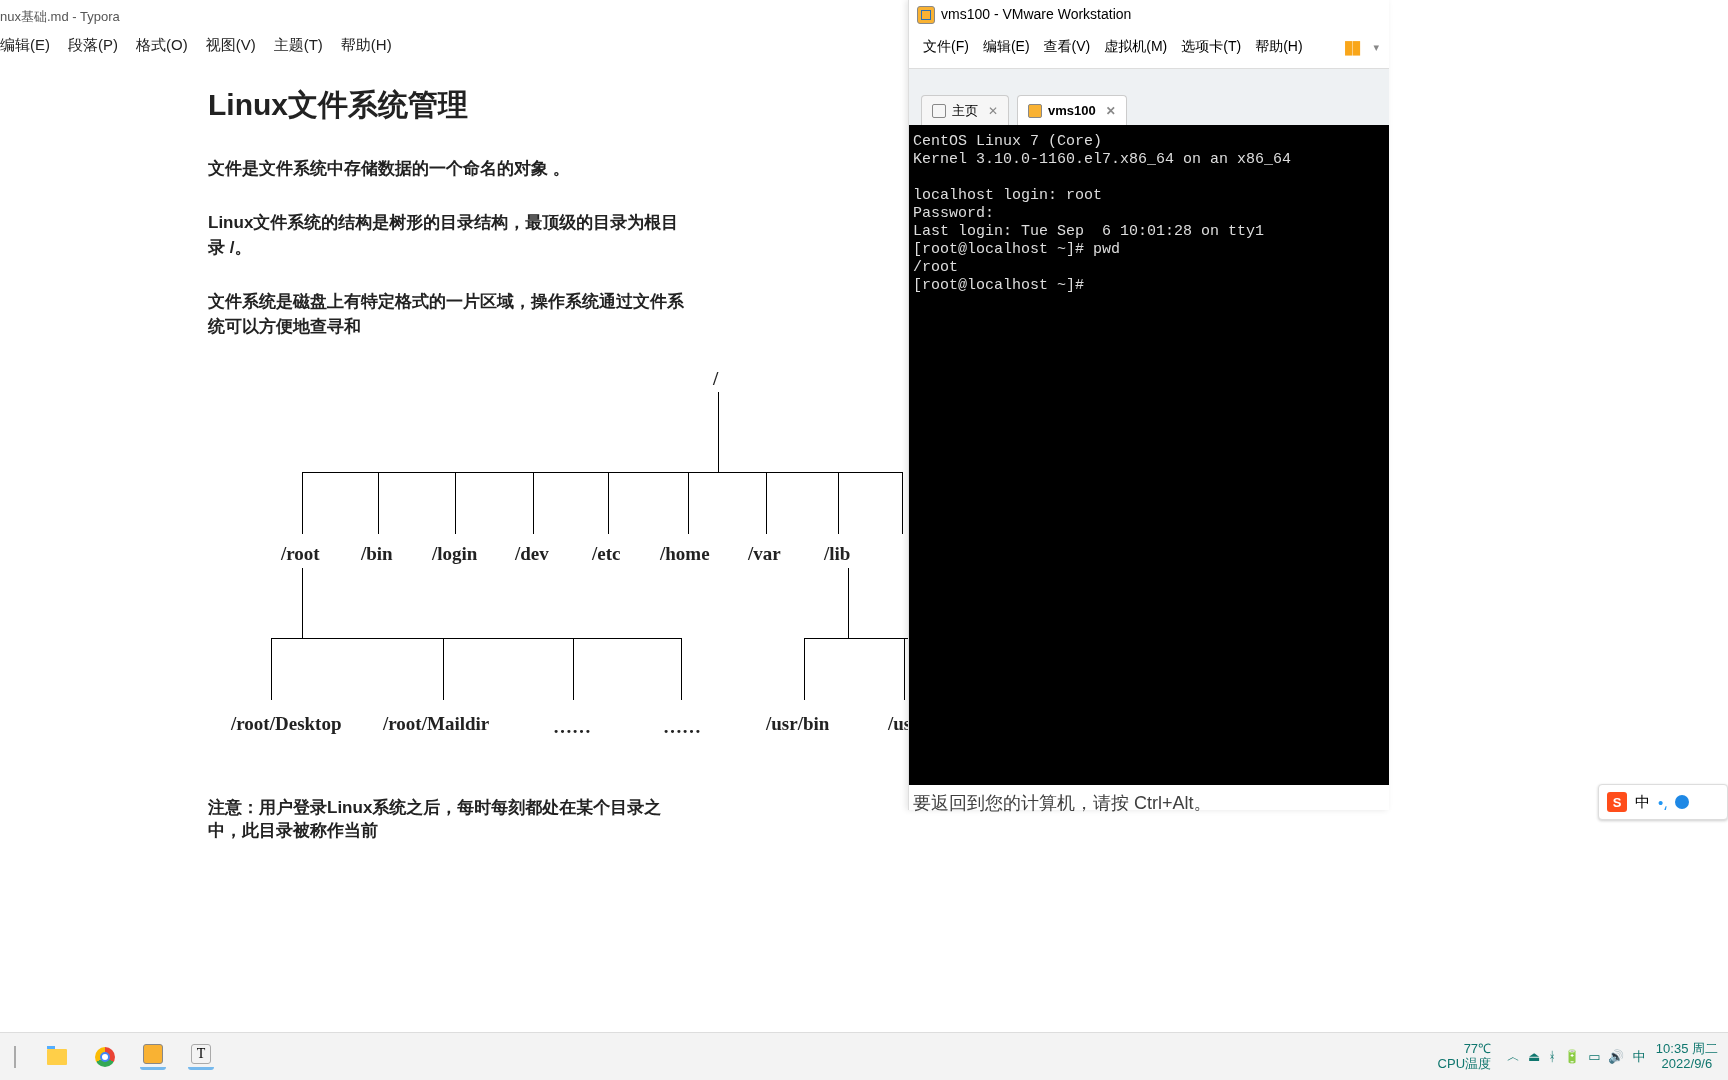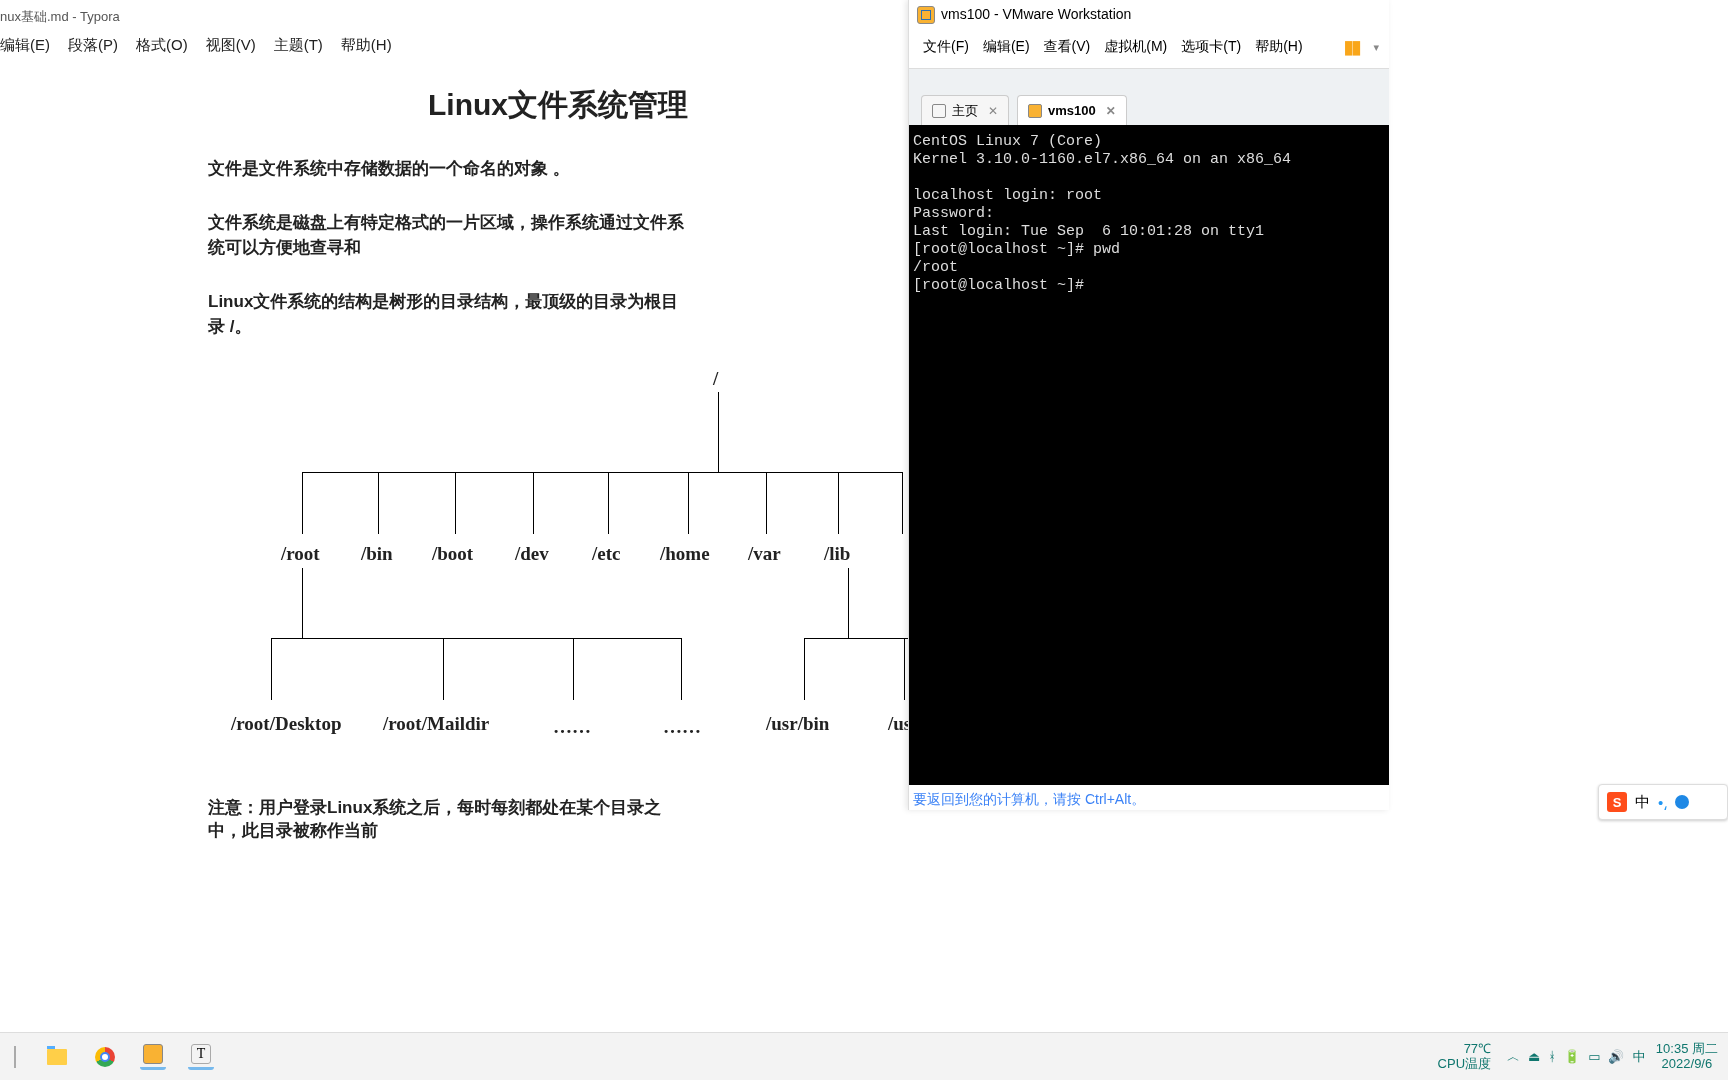--- a/index.html
+++ b/index.html
@@ -4,21 +4,21 @@
 <style>
 * { margin: 0; padding: 0; box-sizing: border-box; }
 body { font-family: "Microsoft YaHei", "Segoe UI", sans-serif; width: 1728px; height: 1080px; overflow: hidden; background: #fff; position: relative; }
 
 
 .typora { position: absolute; left: 0; top: 0; width: 728px; height: 820px; background: #fff; }
 .typora-title { font-size: 13px; color: #555; padding: 8px 4px 4px 0; }
 .typora-menu { display: flex; gap: 18px; padding: 6px 0 10px 0; font-size: 15px; color: #222; }
 .typora-menu span { cursor: default; }
 .typora-content { padding: 20px 40px 20px 208px; color: #222; }
-.doc-title { font-size: 30px; font-weight: 700; margin-bottom: 30px; text-align: right; }
+.doc-title { font-size: 30px; font-weight: 700; margin-bottom: 30px; }
 .doc-para { font-size: 17px; font-weight: 700; margin-bottom: 28px; line-height: 1.5; }
 .doc-note { font-size: 17px; font-weight: 700; margin-top: 28px; margin-bottom: 20px; }
 .diagram { position: relative; width: 700px; height: 400px; margin-left: 0; font-family: "Times New Roman", serif; font-weight: 700; font-size: 19px; }
 .diag-node { position: absolute; white-space: nowrap; }
 .diag-line { position: absolute; background: #000; }
 .codebox { background: #f6f6f6; border: 1px solid #e5e5e5; border-radius: 2px; padding: 14px 18px; font-size: 15px; display: flex; }
 .codebox .cmd { font-family: "Consolas", monospace; color: #222; width: 115px; }
 .codebox .cmt { color: #999; }
 
 
@@ -29,21 +29,21 @@
 .vm-menubar { display: flex; align-items: center; gap: 14px; padding: 6px 10px 10px 14px; font-size: 14px; border-bottom: 1px solid #ddd; }
 .vm-pause { margin-left: auto; color: #f9a61a; font-size: 18px; letter-spacing: -2px; font-weight: 700; }
 .vm-dd { color: #888; font-size: 11px; }
 .vm-tabs { display: flex; gap: 8px; padding: 6px 10px 0 12px; background: #eef1f3; height: 56px; align-items: flex-end; }
 .vm-tab { display: flex; align-items: center; gap: 6px; padding: 6px 10px; border: 1px solid #ccc; border-bottom: none; border-radius: 4px 4px 0 0; background: #f6f6f6; font-size: 13px; height: 30px; }
 .vm-tab.active { background: #fff; font-weight: 700; }
 .vm-tab .x { color: #888; font-size: 12px; margin-left: 4px; }
 .vm-home-icon { width: 14px; height: 14px; border: 1px solid #888; border-radius: 2px; position: relative; }
 .vm-vm-icon { width: 14px; height: 14px; background: #f9b233; border: 1px solid #888; border-radius: 2px; }
 .vm-console { background: #000; color: #ddd; font-family: "Consolas", "Courier New", monospace; font-size: 15px; line-height: 1.2; padding: 8px 4px; height: 660px; white-space: pre; overflow: hidden; }
-.vm-status { font-size: 14px; padding: 6px 0 6px 4px; color: #3b82f6; }
+.vm-status { font-size: 18px; padding: 6px 0 6px 4px; color: #404040; }
 
 
 .ime { position: absolute; right: 0; top: 784px; width: 130px; height: 36px; background: #fff; border: 1px solid #ddd; border-radius: 4px; display: flex; align-items: center; gap: 8px; padding: 0 8px; font-size: 15px; box-shadow: 0 1px 3px rgba(0,0,0,0.2); }
 .ime-logo { width: 20px; height: 20px; background: #ff4d1a; border-radius: 3px; color: #fff; font-size: 13px; font-weight: 700; display: flex; align-items: center; justify-content: center; }
 .ime-dot { color: #2196f3; }
 .ime-mic { width: 14px; height: 14px; background: #1e88e5; border-radius: 50%; }
 
 
 .taskbar { position: absolute; left: 0; bottom: 0; width: 1728px; height: 48px; background: #f3f3f3; border-top: 1px solid #ddd; display: flex; align-items: center; }
 .tb-left { display: flex; align-items: center; gap: 22px; padding-left: 14px; }
@@ -72,36 +72,36 @@
     <span>编辑(E)</span>
     <span>段落(P)</span>
     <span>格式(O)</span>
     <span>视图(V)</span>
     <span>主题(T)</span>
     <span>帮助(H)</span>
   </div>
   <div class="typora-content">
     <h1 class="doc-title">Linux文件系统管理</h1>
     <p class="doc-para">文件是文件系统中存储数据的一个命名的对象 。</p>
+    <p class="doc-para">Linux文件系统的结构是树形的目录结构，最顶级的目录为根目录 /。</p>
     <p class="doc-para">文件系统是磁盘上有特定格式的一片区域，操作系统通过文件系统可以方便地查寻和</p>
-    <p class="doc-para">Linux文件系统的结构是树形的目录结构，最顶级的目录为根目录 /。</p>
 
     <div class="diagram">
 
       <div class="diag-node" style="left:505px;top:0">/</div>
       <div class="diag-line" style="left:510px;top:24px;width:1px;height:80px"></div>
 
       <div class="diag-line" style="left:94px;top:104px;width:600px;height:1px"></div>
 
       <div class="diag-line" style="left:94px;top:104px;width:1px;height:62px"></div>
       <div class="diag-node" style="left:73px;top:175px">/root</div>
       <div class="diag-line" style="left:170px;top:104px;width:1px;height:62px"></div>
       <div class="diag-node" style="left:153px;top:175px">/bin</div>
       <div class="diag-line" style="left:247px;top:104px;width:1px;height:62px"></div>
-      <div class="diag-node" style="left:224px;top:175px">/boot</div>
+      <div class="diag-node" style="left:224px;top:175px">/login</div>
       <div class="diag-line" style="left:325px;top:104px;width:1px;height:62px"></div>
       <div class="diag-node" style="left:307px;top:175px">/dev</div>
       <div class="diag-line" style="left:400px;top:104px;width:1px;height:62px"></div>
       <div class="diag-node" style="left:384px;top:175px">/etc</div>
       <div class="diag-line" style="left:480px;top:104px;width:1px;height:62px"></div>
       <div class="diag-node" style="left:452px;top:175px">/home</div>
       <div class="diag-line" style="left:558px;top:104px;width:1px;height:62px"></div>
       <div class="diag-node" style="left:540px;top:175px">/var</div>
       <div class="diag-line" style="left:630px;top:104px;width:1px;height:62px"></div>
       <div class="diag-node" style="left:616px;top:175px">/lib</div>

